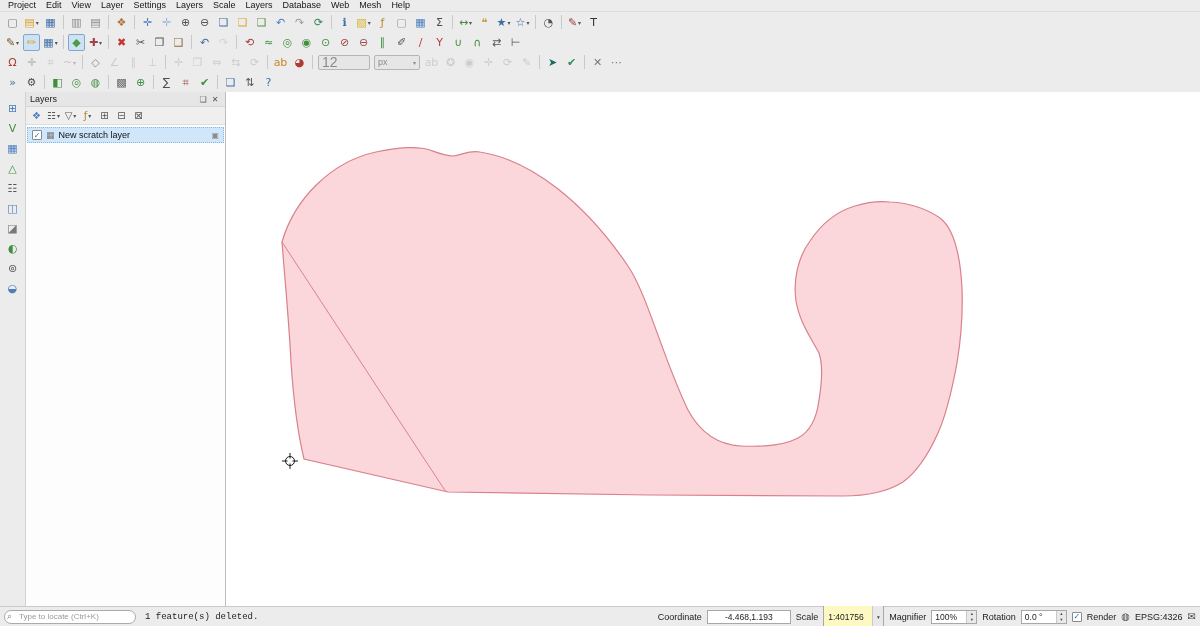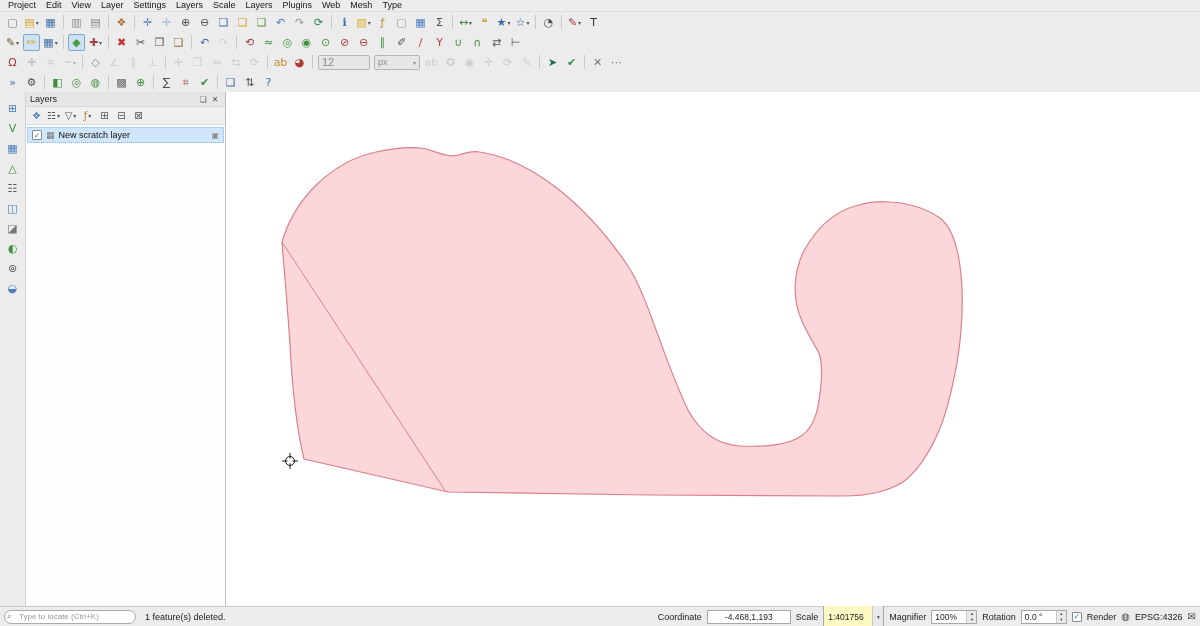--- a/index.html
+++ b/index.html
@@ -17,21 +17,21 @@
   .icon { display:inline-flex; align-items:center; justify-content:center;
           min-width:17px; height:17px; margin:0 1px; border-radius:2px;
           font-family:"DejaVu Sans", sans-serif; font-size:11px; line-height:17px;
           color:#444; cursor:default; }
   .icon .g { display:inline-block; }
   .icon .dd { font-size:6px; color:#555; margin-left:1px; }
   .icon.pressed { background:#cfe2f3; border:1px solid #7fa8cf; }
   .icon.disabled { opacity:.38; filter:grayscale(1); }
   .tsep { width:0; height:14px; border-left:1px solid #c9c9c9; margin:0 3px; }
   .tb-field { width:52px; height:15px; margin:0 2px; border:1px solid #b5b5b5; border-radius:2px;
-              background:#e6e6e6; color:#8a8a8a; font-size:11px; padding:0 3px; font-family:"Liberation Sans",sans-serif; }
+              background:#e6e6e6; color:#8a8a8a; font-size:14px; padding:0 3px; font-family:"Liberation Sans",sans-serif; }
   .tb-combo { display:inline-flex; align-items:center; justify-content:space-between; width:46px; height:15px;
               margin:0 2px; border:1px solid #b5b5b5; border-radius:2px; background:#e6e6e6;
               color:#8a8a8a; font-size:9px; padding:0 3px; }
   .tb-combo .dd { font-size:6px; color:#8a8a8a; }
 
   
   .main { display:flex; height:514px; }
   .side-toolbar { width:26px; background:#ececec; border-right:1px solid #d2d2d2;
                   display:flex; flex-direction:column; align-items:center; padding-top:8px; gap:3px; }
   .side-toolbar .icon { margin:0; }
@@ -60,21 +60,21 @@
 
   
   .statusbar { height:20px; display:flex; align-items:center; gap:5px; padding:0 4px;
                background:#ececec; border-top:1px solid #c9c9c9; font-size:9px; color:#222; }
   .locator { position:relative; width:132px; height:14px; }
   .locator .mag { position:absolute; left:3px; top:1px; font-family:"DejaVu Sans",sans-serif;
                   font-size:9px; color:#777; }
   .locator input { width:100%; height:14px; border:1px solid #ababab; border-radius:7px; background:#fff;
                    font-size:8px; padding:0 4px 0 14px; color:#333; font-family:"Liberation Sans",sans-serif; }
   .locator input::placeholder { color:#9a9a9a; }
-  .sb-msg { color:#222; margin-left:4px; }
+  .sb-msg { color:#222; margin-left:4px;font-family:Liberation Mono, monospace; }
   .sb-spacer { flex:1; }
   .sb-label { color:#222; }
   .sb-input { height:14px; border:1px solid #a8a8a8; background:#fff; font-size:8.5px; padding:0 3px;
               color:#222; font-family:"Liberation Sans",sans-serif; }
   .sb-coord { width:84px; text-align:center; }
   .sb-combo { display:inline-flex; align-items:center; height:28px; border:1px solid #a8a8a8; background:#fef9c3; }
   .sb-combo .val { padding:0 4px; font-size:8.5px; min-width:48px; }
   .sb-combo .dd { width:11px; height:100%; display:inline-flex; align-items:center; justify-content:center;
                   border-left:1px solid #c9c9c9; background:#e9e9e9; font-size:5.5px; color:#444; }
   .sb-spin { display:inline-flex; align-items:stretch; height:14px; border:1px solid #a8a8a8; background:#fff; }
@@ -93,24 +93,24 @@
 
 <div class="menubar">
     <span class="menu-item">Project</span>
     <span class="menu-item">Edit</span>
     <span class="menu-item">View</span>
     <span class="menu-item">Layer</span>
     <span class="menu-item">Settings</span>
     <span class="menu-item">Layers</span>
     <span class="menu-item">Scale</span>
     <span class="menu-item">Layers</span>
-    <span class="menu-item">Plugins</span>
+    <span class="menu-item">Database</span>
     <span class="menu-item">Web</span>
     <span class="menu-item">Mesh</span>
-    <span class="menu-item">Type</span>
+    <span class="menu-item">Help</span>
   </div>
 
 <div class="toolbar">
   <span class="icon-run"><span class="icon">
         <span class="g" style="color: rgb(122, 122, 122);">▢</span>
       </span><span class="icon">
         <span class="g" style="color: rgb(217, 166, 46);">▤</span>
         <span class="dd">▾</span>
       </span><span class="icon">
         <span class="g" style="color: rgb(63, 111, 168);">▦</span>

